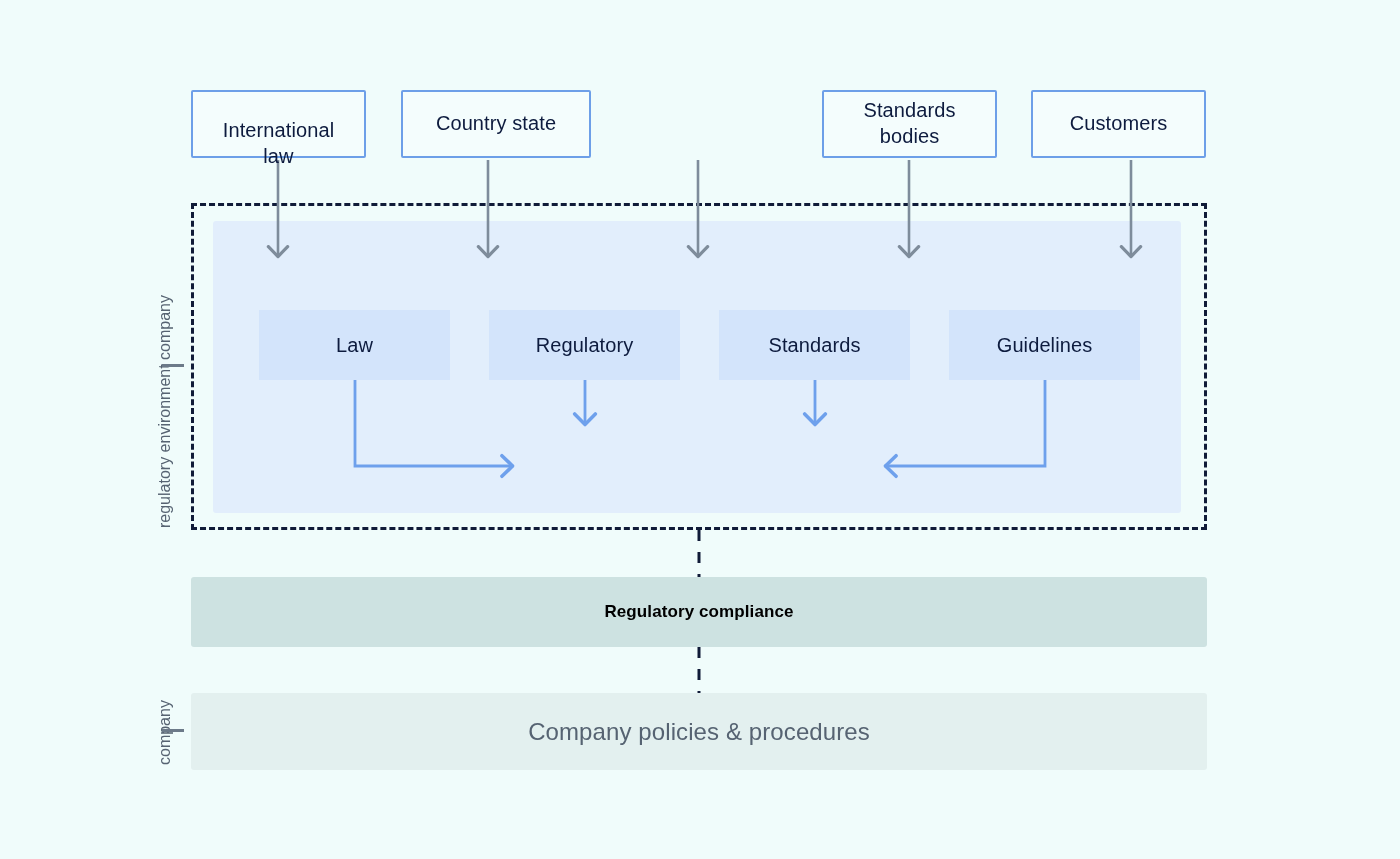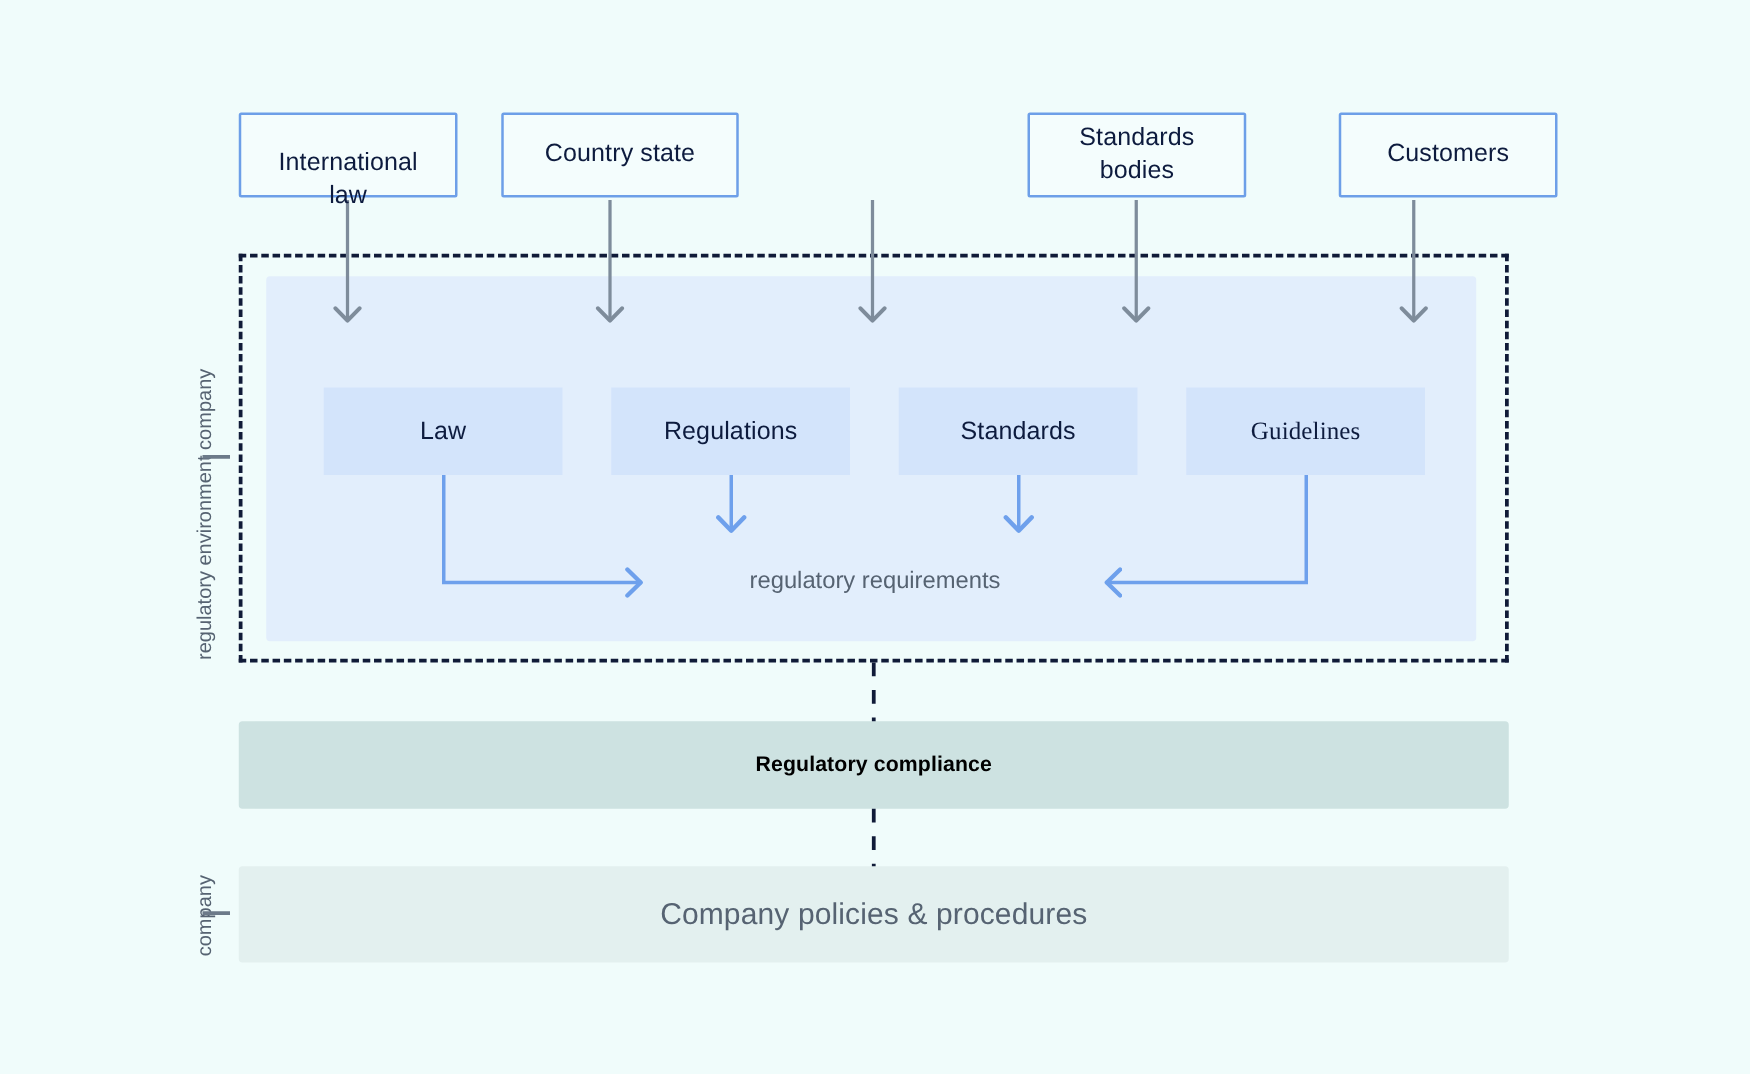--- a/index.html
+++ b/index.html
@@ -164,41 +164,40 @@
     <span style="white-space:pre-line;margin-top:40px;">International
 law</span>
   </div>
   <div class="src-box" style="left:401px;top:90px;width:190px;height:68px;">
     <span style="white-space:pre-line;">Country state</span>
   </div>
   <div class="src-box" style="left:822px;top:90px;width:175px;height:68px;">
     <span style="white-space:pre-line;">Standards
 bodies</span>
   </div>
-  <div class="src-box" style="left:1031px;top:90px;width:175px;height:68px;margin-left:40px;">
+  <div class="src-box" style="left:1031px;top:90px;width:175px;height:68px;">
     <span style="white-space:pre-line;">Customers</span>
   </div>
 
   <div id="reg-frame"></div>
   <div id="reg-panel"></div>
 
   <div class="cat-box" style="left:259px;top:310px;width:191px;height:70px;">
     <span>Law</span>
   </div>
   <div class="cat-box" style="left:489px;top:310px;width:191px;height:70px;">
-    <span>Regulations</span>
+    <span>Regulatory</span>
   </div>
   <div class="cat-box" style="left:719px;top:310px;width:191px;height:70px;">
     <span>Standards</span>
   </div>
-  <div class="cat-box" style="left:949px;top:310px;width:191px;height:70px;font-family:Liberation Serif, serif;">
+  <div class="cat-box" style="left:949px;top:310px;width:191px;height:70px;">
     <span>Guidelines</span>
   </div>
 
-  <div id="req-label">regulatory requirements</div>
 
   <div class="bar" id="bar-compliance">
     <span>Regulatory compliance</span>
   </div>
   <div class="bar" id="bar-policies">
     <span>Company policies &amp; procedures</span>
   </div>
 
   <div class="side-label" id="side-reg">regulatory environment company</div>
   <div class="side-tick" id="tick-reg"></div>

